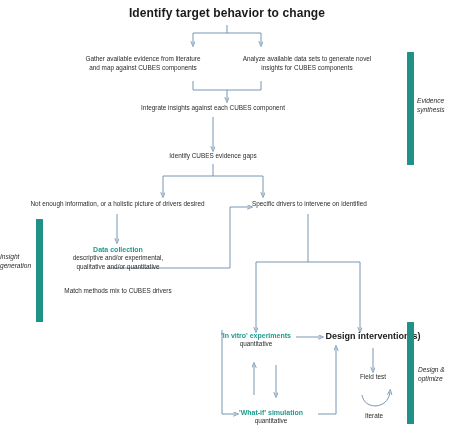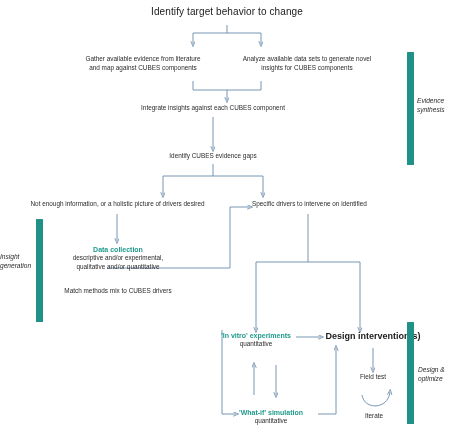--- a/index.html
+++ b/index.html
@@ -9,21 +9,21 @@
     font-family:"Liberation Sans", sans-serif;
     color:#231f20;
     position:relative;
     overflow:hidden;
   }
   #canvas{position:absolute;left:0;top:0;width:454px;height:432px;}
   svg.lines{position:absolute;left:0;top:0;width:454px;height:432px;pointer-events:none;}
 
   .node{position:absolute;text-align:center;line-height:1.35;}
   .t-title{
-    font-size:10px;font-weight:normal;letter-spacing:0.1px;color:#1a1a1a;
+    font-size:12px;font-weight:bold;letter-spacing:0.1px;color:#1a1a1a;
   }
   .t-body{font-size:6.4px;color:#2b2b2b;}
   .t-bold{font-size:9px;font-weight:bold;color:#1a1a1a;}
   .t-teal{font-size:7px;font-weight:bold;color:#1f9a8c;}
   .t-sub{font-size:6.4px;color:#2b2b2b;}
   .t-band{
     font-size:6.6px;font-style:italic;color:#2b2b2b;line-height:1.4;
     text-align:left;
   }
   .band{

